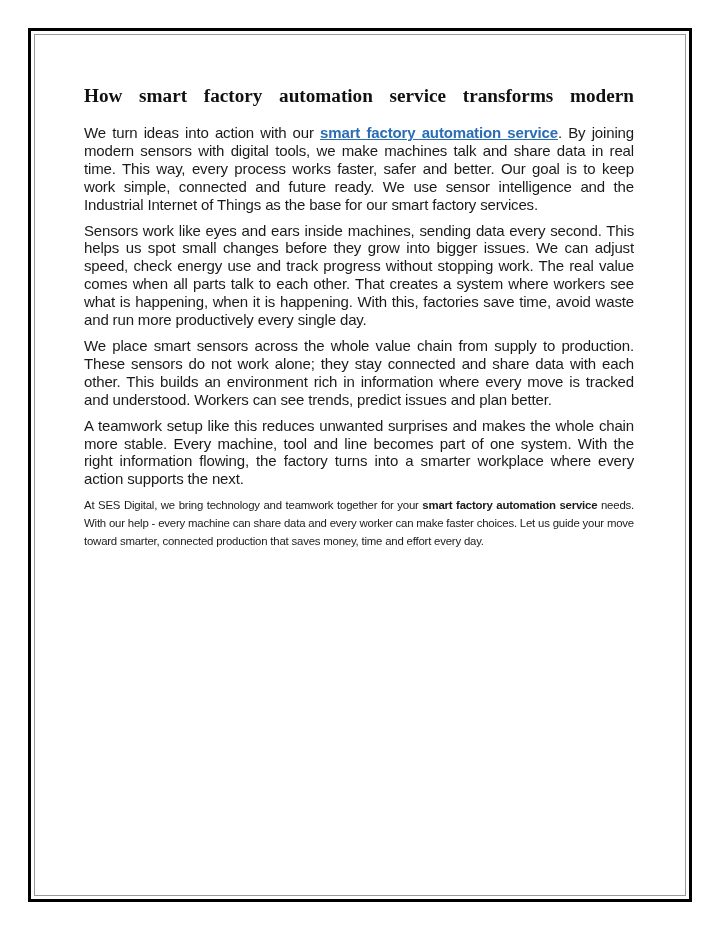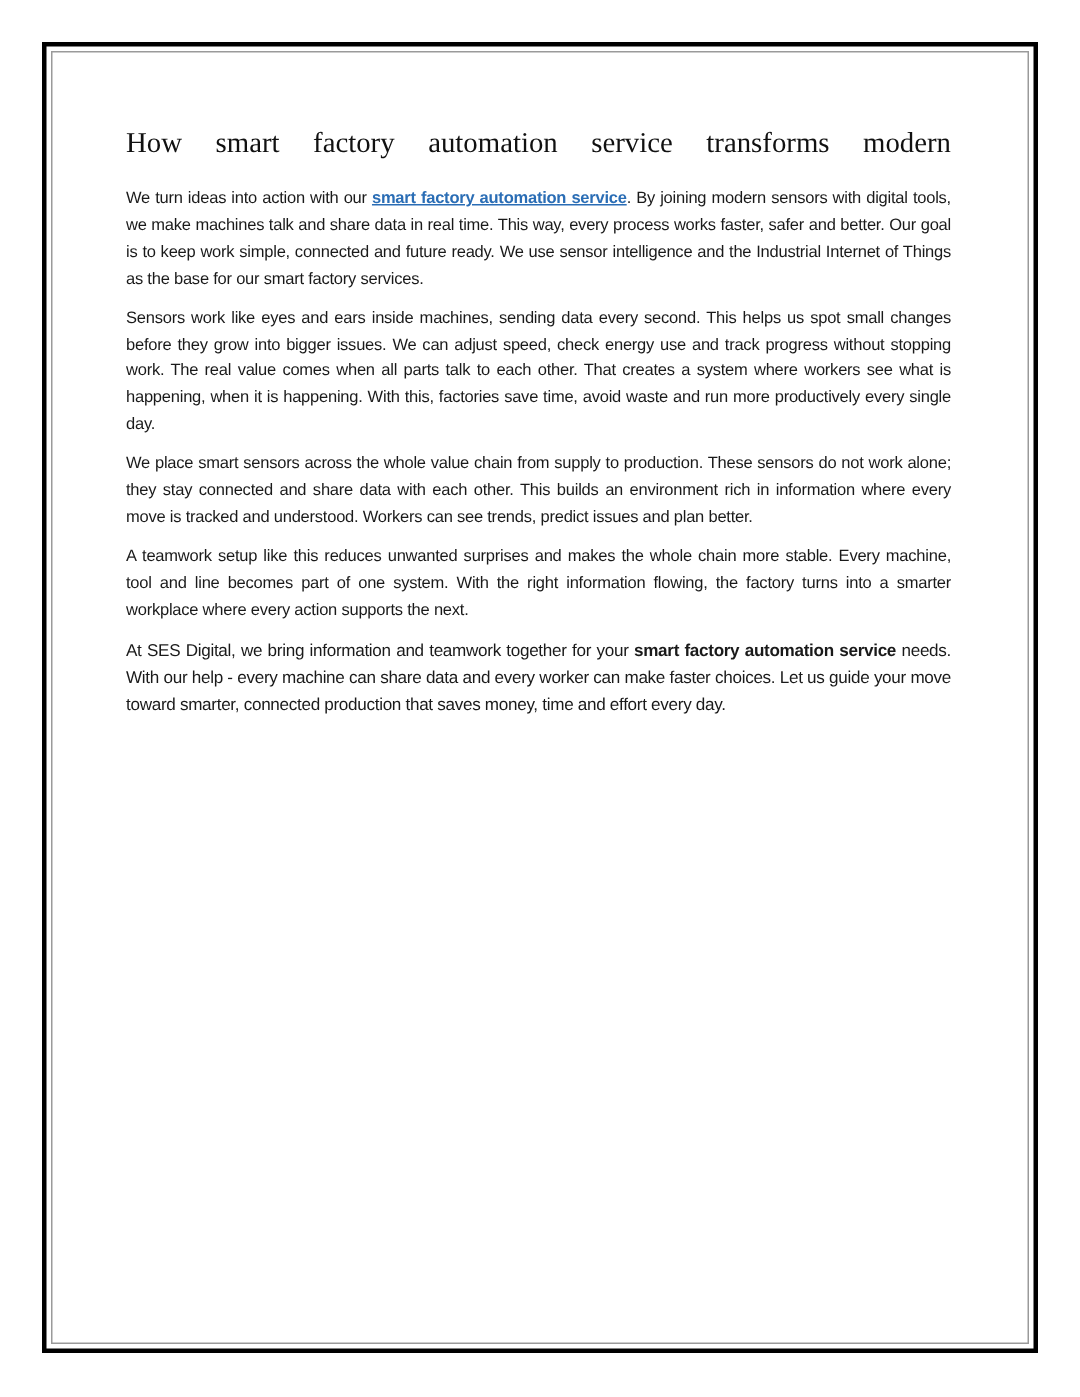--- a/index.html
+++ b/index.html
@@ -31,40 +31,40 @@
       border: 1px solid #9a9a9a;
     }
     .content {
       position: absolute;
       left: 84px;
       top: 84px;
       width: 550px;
     }
     .title {
       font-family: "Liberation Serif", serif;
-      font-weight: normal;
+      font-weight: bold;
       font-size: 19.2px;
       line-height: 23px;
       color: #111111;
       margin: 0 0 17px 0;
       text-align: justify;
       text-align-last: left;
       word-spacing: 0;
     }
     .title .line1 {
       display: block;
       text-align: justify;
       text-align-last: justify;
     }
     .title .line2 {
       display: block;
     }
     p {
       font-family: "Liberation Sans", sans-serif;
-      font-size: 11px;
+      font-size: 15px;
       line-height: 17.9px;
       color: #1a1a1a;
       margin: 0 0 8px 0;
       text-align: justify;
       letter-spacing: -0.15px;
     }
     p.small {
       font-size: 11.4px;
       line-height: 18px;
       letter-spacing: -0.2px;
@@ -92,14 +92,14 @@
   </h1>
 
   <p><span>We turn ideas into action with our </span><a class="link" href="#">smart factory automation service</a><span>. By joining modern sensors with digital tools, we make machines talk and share data in real time. This way, every process works faster, safer and better. Our goal is to keep work simple, connected and future ready. We use sensor intelligence and the Industrial Internet of Things as the base for our smart factory services.</span></p>
 
   <p>Sensors work like eyes and ears inside machines, sending data every second. This helps us spot small changes before they grow into bigger issues. We can adjust speed, check energy use and track progress without stopping work. The real value comes when all parts talk to each other. That creates a system where workers see what is happening, when it is happening. With this, factories save time, avoid waste and run more productively every single day.</p>
 
   <p>We place smart sensors across the whole value chain from supply to production. These sensors do not work alone; they stay connected and share data with each other. This builds an environment rich in information where every move is tracked and understood. Workers can see trends, predict issues and plan better.</p>
 
   <p>A teamwork setup like this reduces unwanted surprises and makes the whole chain more stable. Every machine, tool and line becomes part of one system. With the right information flowing, the factory turns into a smarter workplace where every action supports the next.</p>
 
-  <p class="small"><span>At SES Digital, we bring information and teamwork together for your </span><b class="em">smart factory automation service</b><span> needs. With our help - every machine can share data and every worker can make faster choices. Let us guide your move toward smarter, connected production that saves money, time and effort every day.</span></p>
+  <p class="small"><span>At SES Digital, we bring technology and teamwork together for your </span><b class="em">smart factory automation service</b><span> needs. With our help - every machine can share data and every worker can make faster choices. Let us guide your move toward smarter, connected production that saves money, time and effort every day.</span></p>
 </div>
 
 </body></html>

